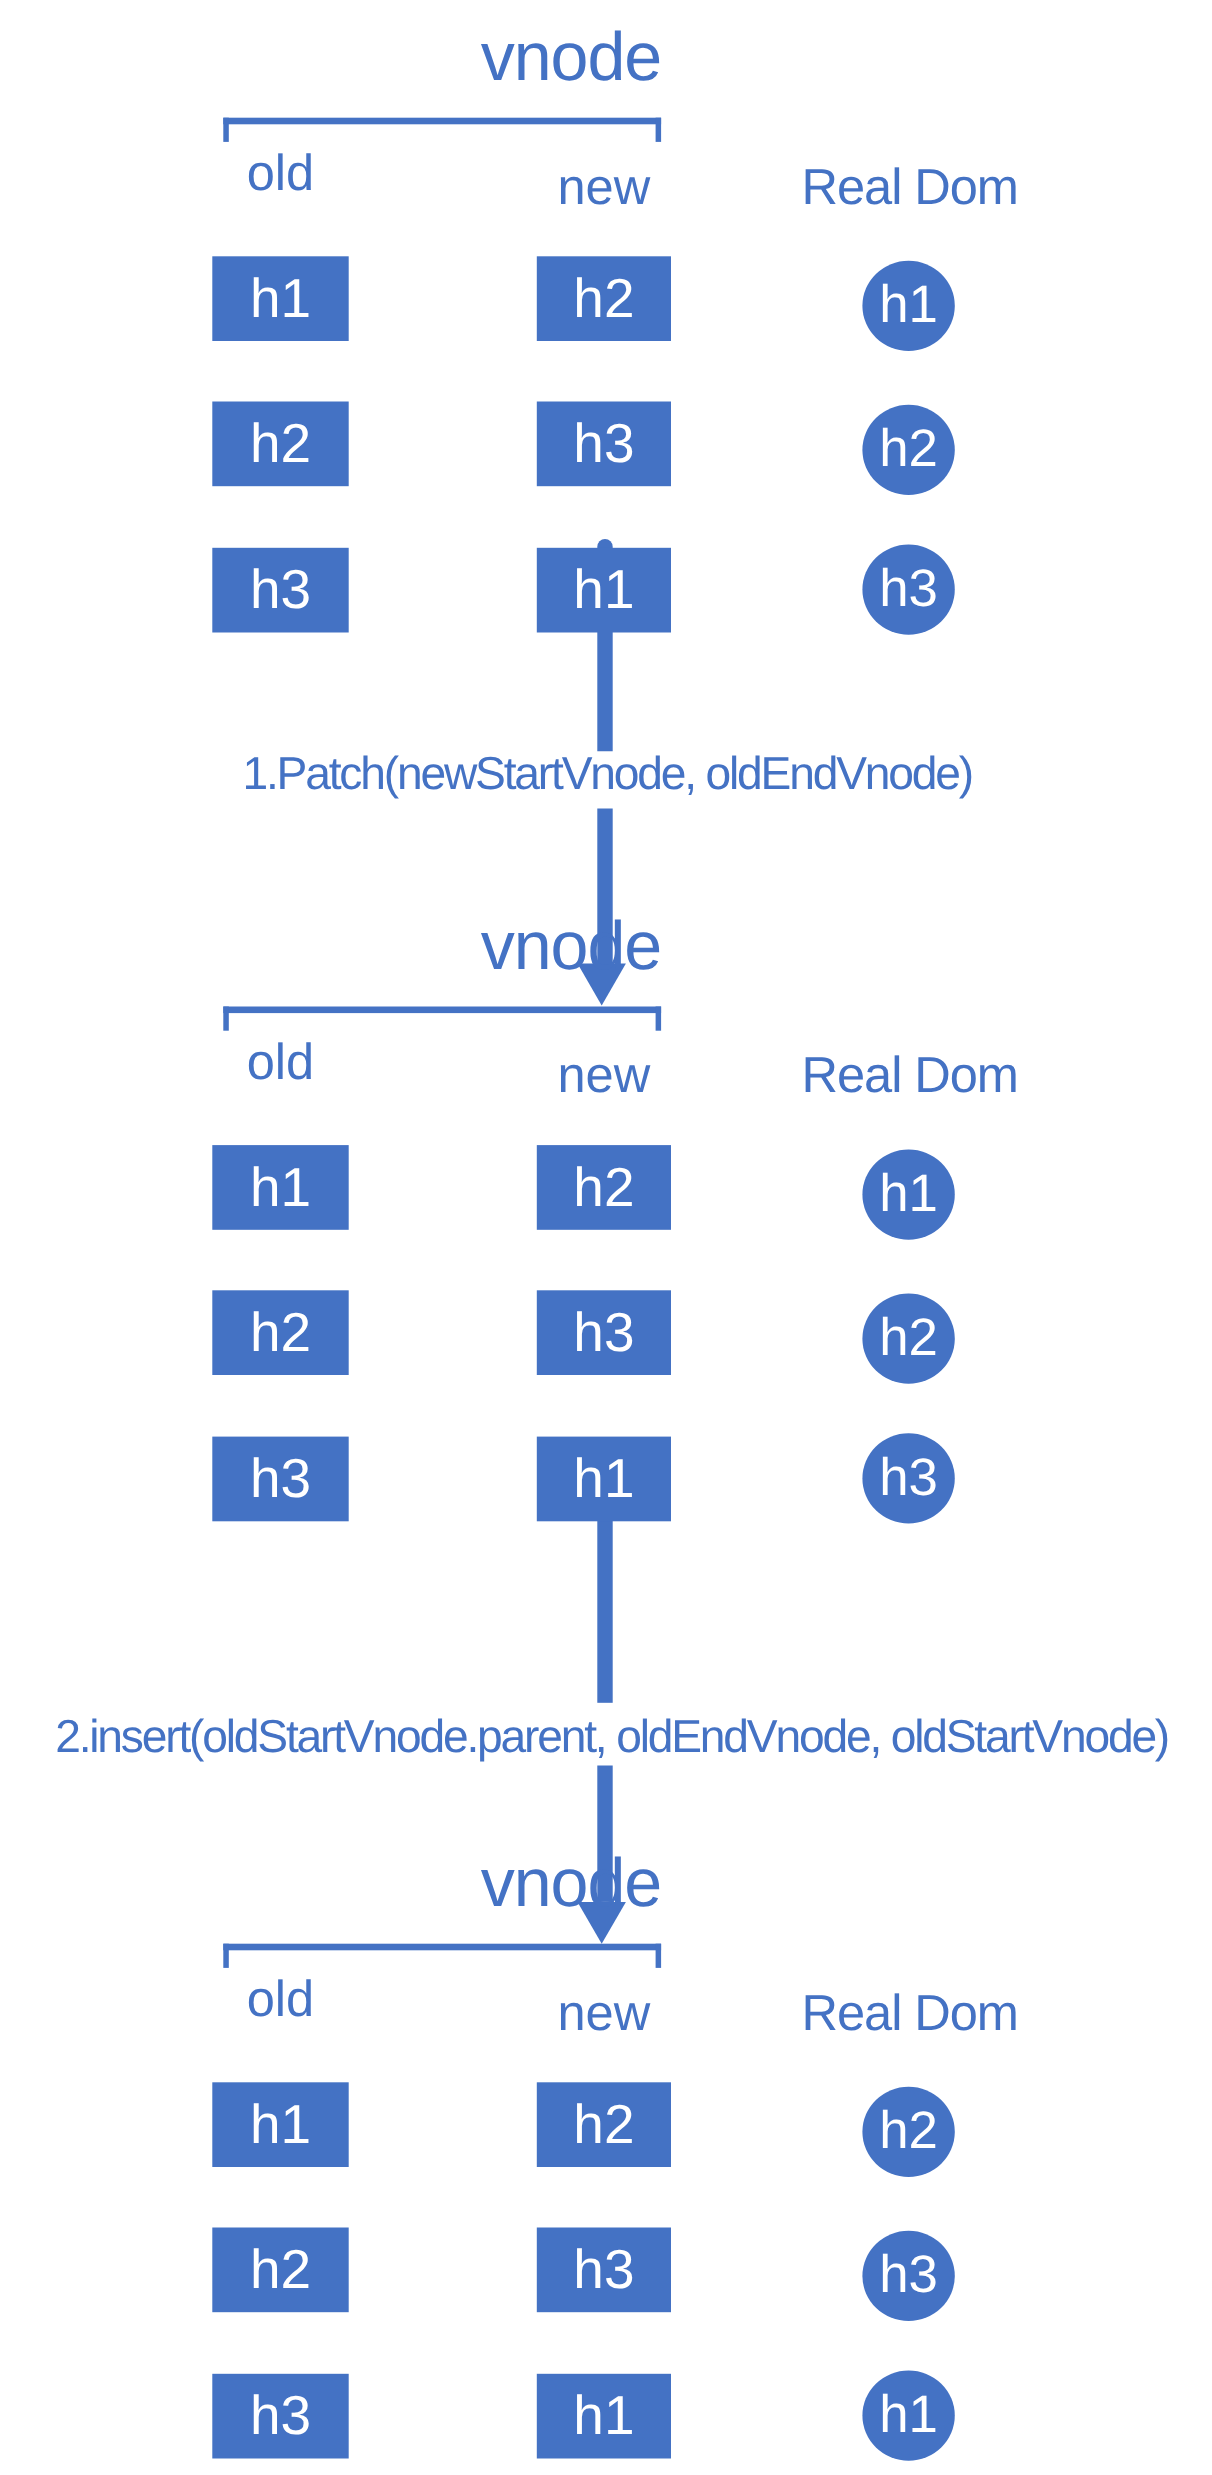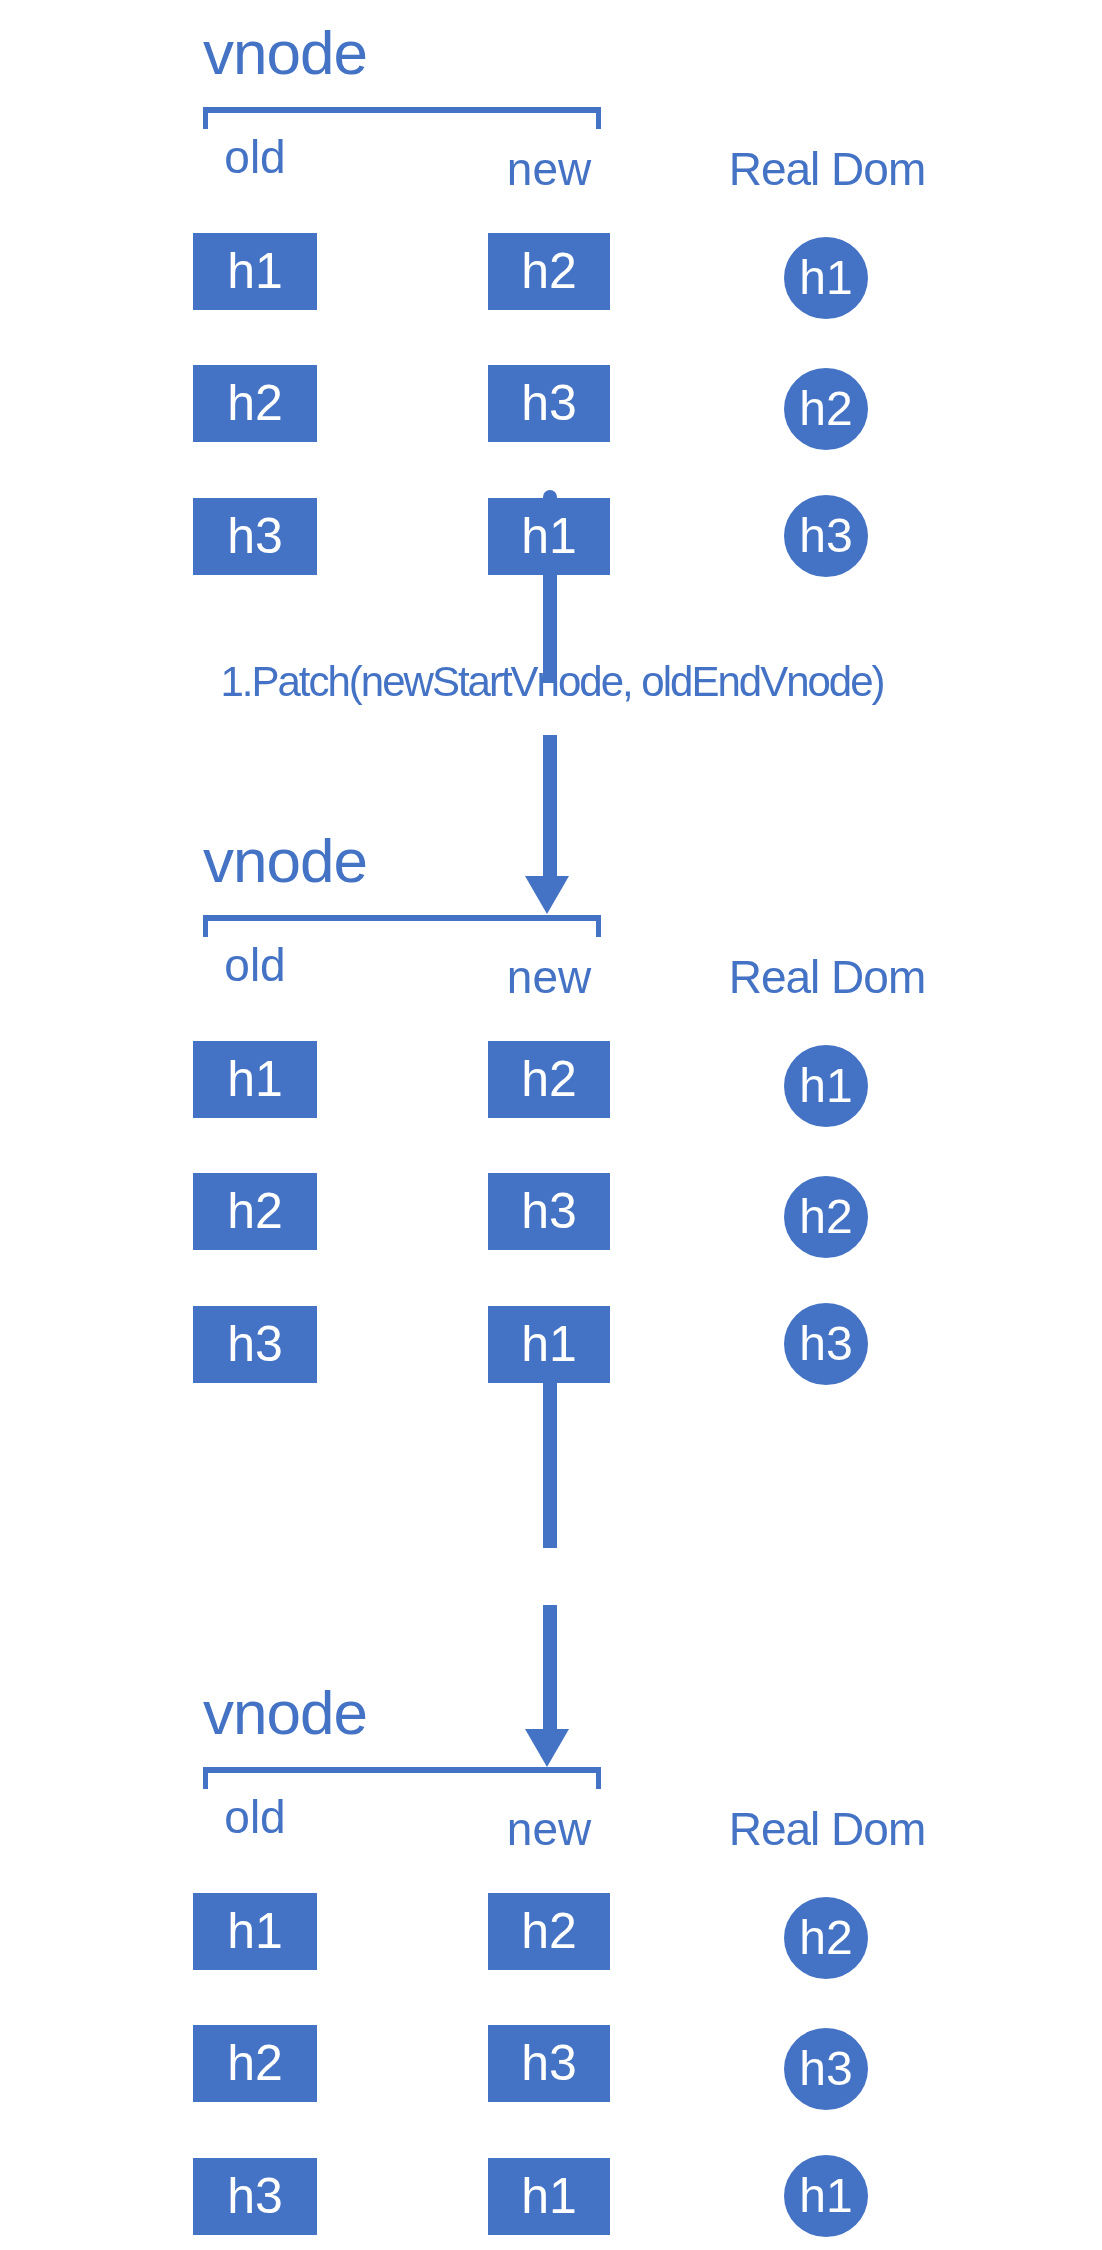--- a/index.html
+++ b/index.html
@@ -4,21 +4,21 @@
 <style>
   html,body{margin:0;padding:0;background:#ffffff;}
   #canvas{
     position:relative;width:1102px;height:2250px;background:#ffffff;
     font-family:"Liberation Sans",sans-serif;overflow:hidden;
   }
   .abs{position:absolute;}
   
   .vnode-section{position:absolute;left:0;width:1102px;height:580px;z-index:1;}
   .vnode-title{
-    left:203px;top:8px;width:398px;text-align:left;
+    left:203px;top:8px;width:398px;text-align:right;
     font-size:62px;line-height:70px;color:#4472C4;letter-spacing:-1px;
   }
   .bracket{
     left:203px;top:97px;width:388px;height:16px;
     border-top:6px solid #4472C4;border-left:5px solid #4472C4;border-right:5px solid #4472C4;
   }
   .col-label{
     top:122px;text-align:center;font-size:46px;line-height:50px;color:#4472C4;
   }
   .col-label.old{left:193px;width:124px;}
@@ -64,21 +64,21 @@
     <div class="abs vnode-box r2" style="left:193px">h3</div>
     <div class="abs vnode-box newcol r0" style="left:488px">h2</div>
     <div class="abs vnode-box newcol r1" style="left:488px">h3</div>
     <div class="abs vnode-box newcol r2" style="left:488px">h1</div>
     <div class="abs dom-node c0">h1</div>
     <div class="abs dom-node c1">h2</div>
     <div class="abs dom-node c2">h3</div>
   </div>
 
   <div class="shaft cap" style="top:490px;height:193px"></div>
-  <div class="step-label" style="left:552px;top:659px">1.Patch(newStartVnode, oldEndVnode)</div>
+  <div class="step-label" style="left:552px;top:680px">1.Patch(newStartVnode, oldEndVnode)</div>
   <div class="shaft" style="top:735px;height:143px"></div>
   <div class="arrowhead" style="top:876px"></div>
 
   <div class="vnode-section" style="top:818px">
     <div class="abs vnode-title">vnode</div>
     <div class="abs bracket"></div>
     <div class="abs col-label old">old</div>
     <div class="abs col-label new">new</div>
     <div class="abs col-label realdom">Real Dom</div>
     <div class="abs vnode-box r0" style="left:193px">h1</div>
@@ -86,20 +86,21 @@
     <div class="abs vnode-box r2" style="left:193px">h3</div>
     <div class="abs vnode-box newcol r0" style="left:488px">h2</div>
     <div class="abs vnode-box newcol r1" style="left:488px">h3</div>
     <div class="abs vnode-box newcol r2" style="left:488px">h1</div>
     <div class="abs dom-node c0">h1</div>
     <div class="abs dom-node c1">h2</div>
     <div class="abs dom-node c2">h3</div>
   </div>
 
   <div class="shaft" style="top:1376px;height:172px"></div>
+  <div class="step-label" style="left:556px;top:1556px">2.insert(oldStartVnode.parent, oldEndVnode, oldStartVnode)</div>
   <div class="shaft" style="top:1605px;height:124px"></div>
   <div class="arrowhead" style="top:1729px"></div>
 
   <div class="vnode-section" style="top:1670px">
     <div class="abs vnode-title">vnode</div>
     <div class="abs bracket"></div>
     <div class="abs col-label old">old</div>
     <div class="abs col-label new">new</div>
     <div class="abs col-label realdom">Real Dom</div>
     <div class="abs vnode-box r0" style="left:193px">h1</div>

